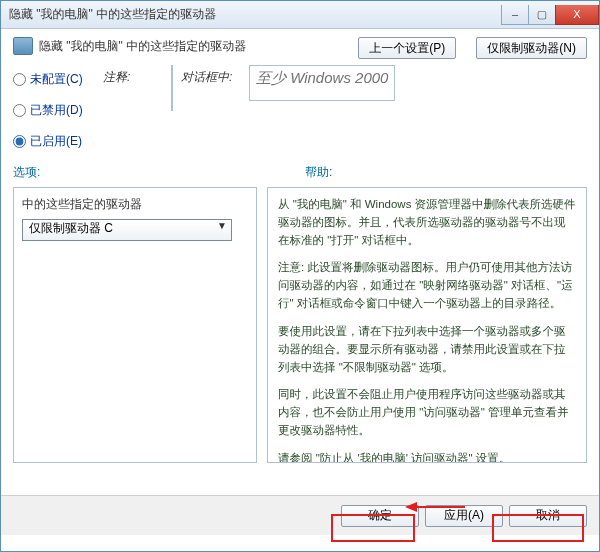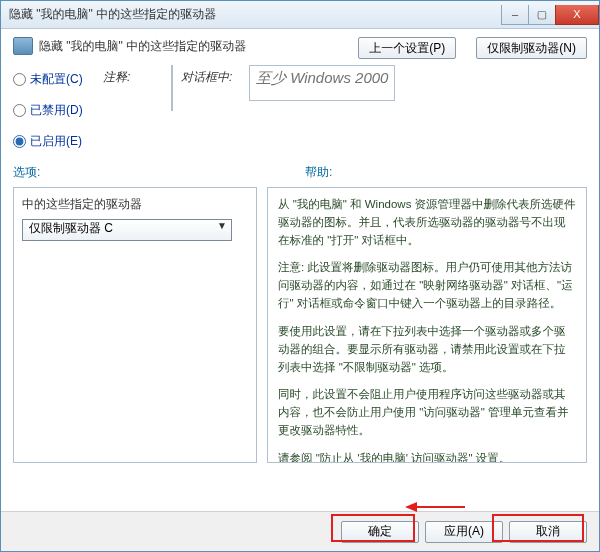--- a/index.html
+++ b/index.html
@@ -32,21 +32,21 @@
 .mid-left { width: 50%; }
 .mid-right { width: 50%; }
 .lower { display: flex; gap: 10px; margin-top: 6px; }
 .panel { border: 1px solid #b0c0ce; background: #fff; height: 276px; overflow: hidden; }
 .panel.left { width: 244px; padding: 8px; }
 .panel.right { flex: 1; padding: 8px 10px; font-size: 11.5px; color: #2a4a2a; line-height: 1.55; overflow-y: auto; }
 .panel.right p { margin-bottom: 10px; }
 .panel-label { font-size: 12px; color: #333; margin-bottom: 6px; }
 .combo { width: 210px; height: 22px; border: 1px solid #7a8a98; background: linear-gradient(#fff,#eef2f6); display: flex; align-items: flex-start; justify-content: space-between; padding: 0 4px 0 6px; font-size: 12px; }
 .combo-arrow { font-size: 10px; color: #333; }
-.footer { position: absolute; left: 0; right: 0; bottom: 0; height: 40px; background: #f0f0f0; border-top: 1px solid #d0d0d0; display: flex; align-items: center; justify-content: flex-end; padding: 0 12px; gap: 6px; }
+.footer { position: absolute; left: 0; right: 0; bottom: 16px; height: 40px; background: #f0f0f0; border-top: 1px solid #d0d0d0; display: flex; align-items: center; justify-content: flex-end; padding: 0 12px; gap: 6px; }
 .footer .btn { width: 78px; }
 .annot { position: absolute; pointer-events: none; }
 .red-box { border: 2px solid #e02020; }
 .arrow-svg { position: absolute; }
 </style>
 </head>
 <body>
 
 <div class="window">
 

